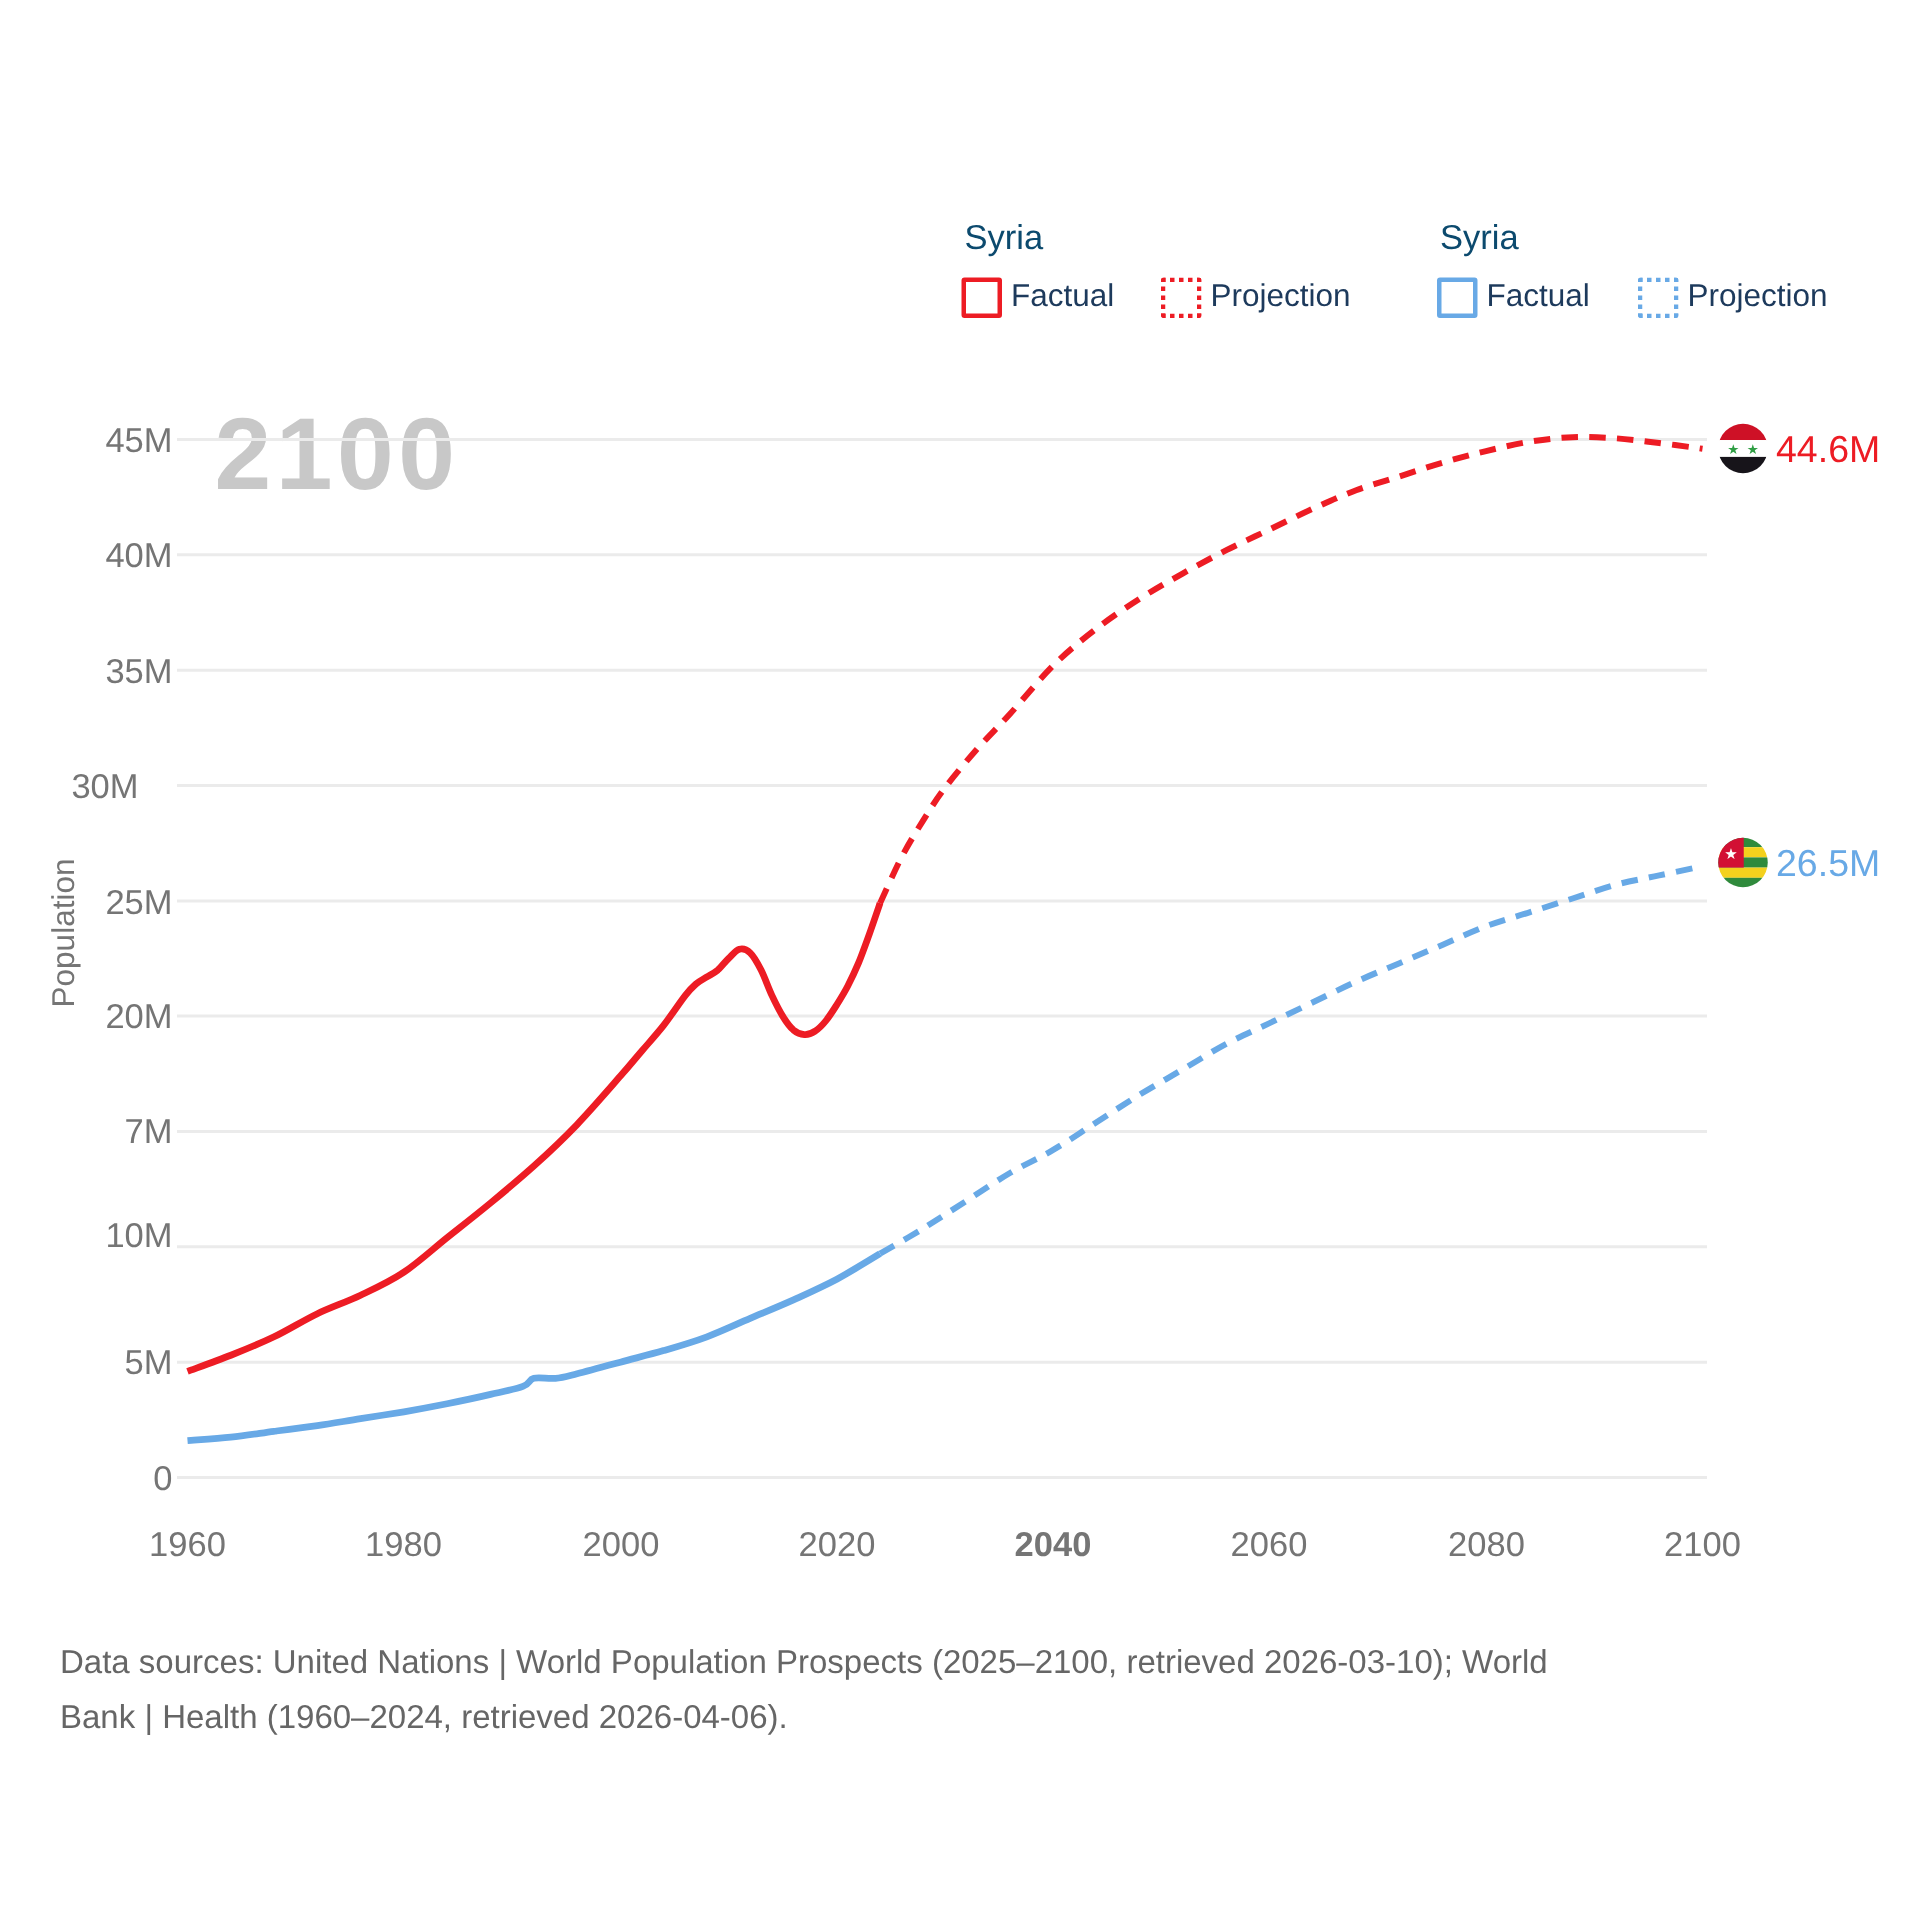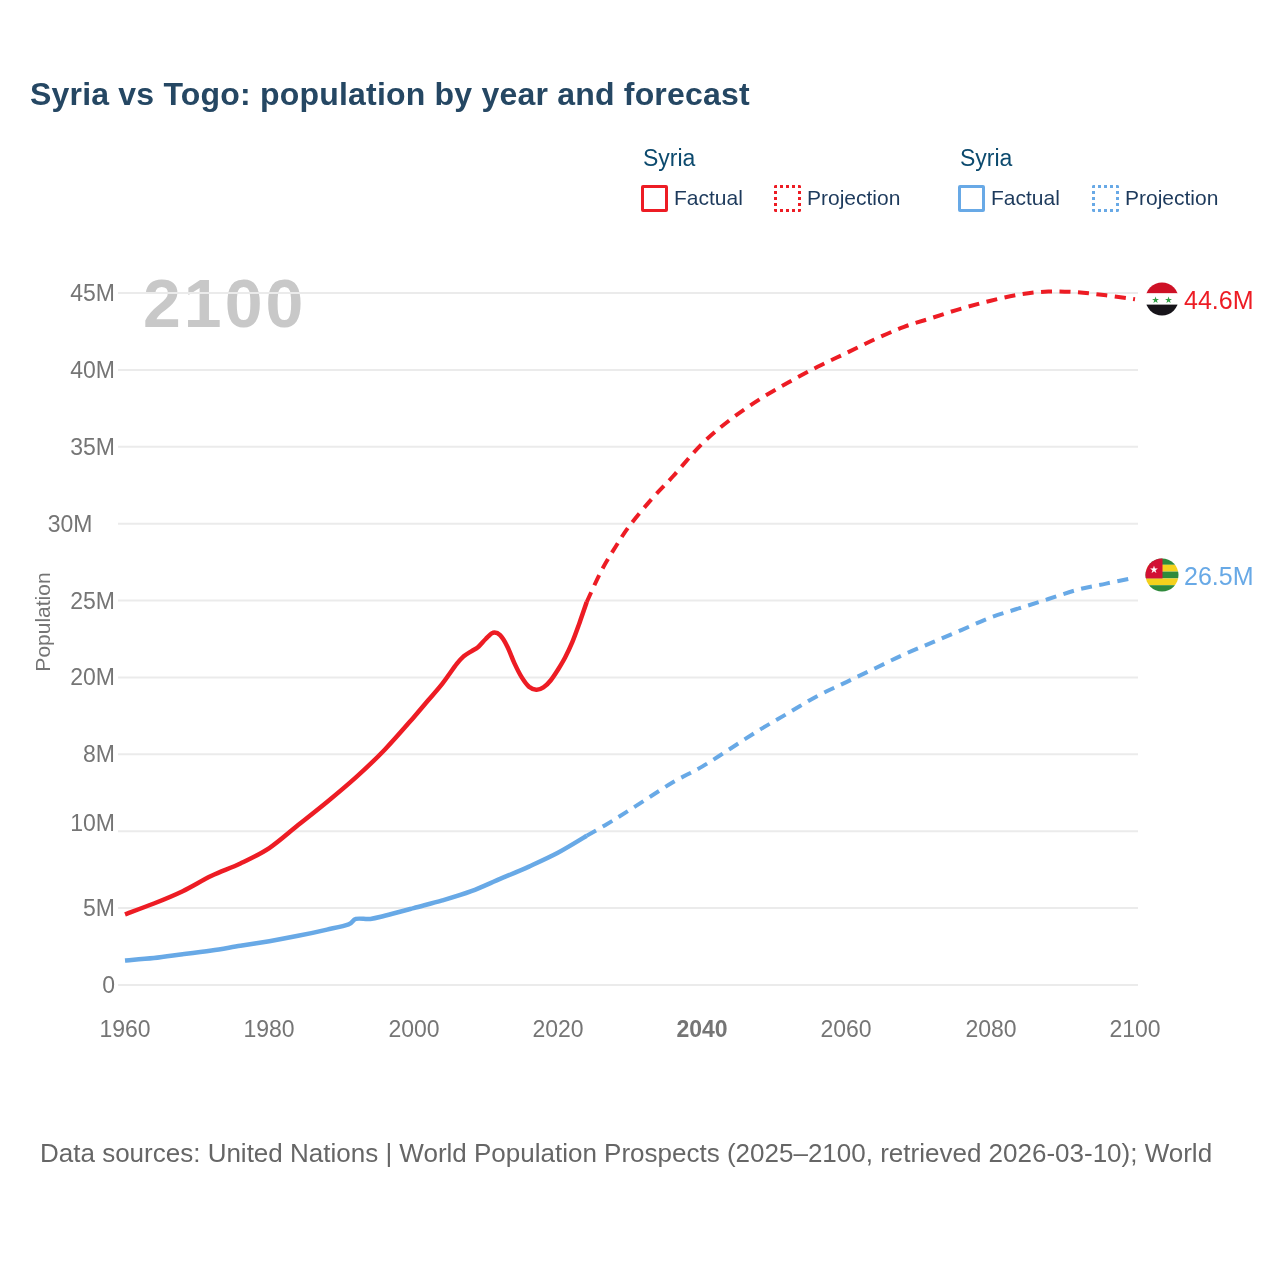--- a/index.html
+++ b/index.html
@@ -16,29 +16,28 @@
   .swatch.dotted-blue{border:3px dotted var(--blue);}
   .legend-item span.lbl{font-size:21px;color:#1d3a5c;margin-left:6px;}
   .watermark{left:143px;top:264px;font-size:68px;font-weight:700;color:#c8c8c8;letter-spacing:3px;}
   .ytick{width:90px;left:25px;text-align:right;font-size:23px;color:#757575;}
   .xtick{width:90px;top:1016px;text-align:center;font-size:23px;color:#757575;}
   .yaxis-title{left:43px;top:622px;transform:translate(-50%,-50%) rotate(-90deg);
                font-size:21px;color:#757575;white-space:nowrap;}
   .end-label{font-size:25px;font-weight:400;}
   .end-label.syria{color:var(--red);left:1184px;top:286px;}
   .end-label.togo{color:var(--blue);left:1184px;top:562px;}
-  .footer{left:40px;top:1089px;width:1210px;font-size:26px;color:#666666;line-height:37px;margin-top:46px;}
+  .footer{left:40px;top:1089px;width:1210px;font-size:22px;color:#666666;line-height:37px;}
   svg.plot{left:0;top:0;}
 </style>
 </head>
 <body>
 
 <div class="page" id="page" style="--red: #ed1c24; --blue: #68a9e6;">
 
-  <div class="abs title">Syria vs Togo: population by year and forecast</div>
 
   <div class="abs legend-group-label" style="left:643px;top:145px;">Syria</div>
   <div class="abs legend-item" style="left:641px;top:184px;">
     <span class="swatch solid-red"></span>
     <span class="lbl">Factual</span>
   </div>
   <div class="abs legend-item" style="left:774px;top:184px;">
     <span class="swatch dotted-red"></span>
     <span class="lbl">Projection</span>
   </div>
@@ -101,34 +100,35 @@
     </g>
   </svg>
 
   <div class="abs yaxis-title">Population</div>
   <div class="abs ytick" style="top:280px;">45M</div>
   <div class="abs ytick" style="top:357px;">40M</div>
   <div class="abs ytick" style="top:434px;">35M</div>
   <div class="abs ytick" style="top:511px;text-align:center;">30M</div>
   <div class="abs ytick" style="top:588px;">25M</div>
   <div class="abs ytick" style="top:664px;">20M</div>
-  <div class="abs ytick" style="top:741px;">8M</div>
+  <div class="abs ytick" style="top:741px;">7M</div>
   <div class="abs ytick" style="top:798px;margin-top:12px;">10M</div>
   <div class="abs ytick" style="top:895px;">5M</div>
   <div class="abs ytick" style="top:972px;">0</div>
 
   <div class="abs xtick" style="left:80px;">1960</div>
   <div class="abs xtick" style="left:224px;">1980</div>
   <div class="abs xtick" style="left:369px;">2000</div>
   <div class="abs xtick" style="left:513px;">2020</div>
   <div class="abs xtick" style="left:657px;font-weight:bold;">2040</div>
   <div class="abs xtick" style="left:801px;">2060</div>
   <div class="abs xtick" style="left:946px;">2080</div>
   <div class="abs xtick" style="left:1090px;">2100</div>
 
   <div class="abs end-label syria">44.6M</div>
   <div class="abs end-label togo">26.5M</div>
 
   <div class="abs footer">
     <div>Data sources: United Nations | World Population Prospects (2025–2100, retrieved 2026-03-10); World</div>
+    <div>Bank | Health (1960–2024, retrieved 2026-04-06).</div>
   </div>
 
 </div>
 
 </body></html>

